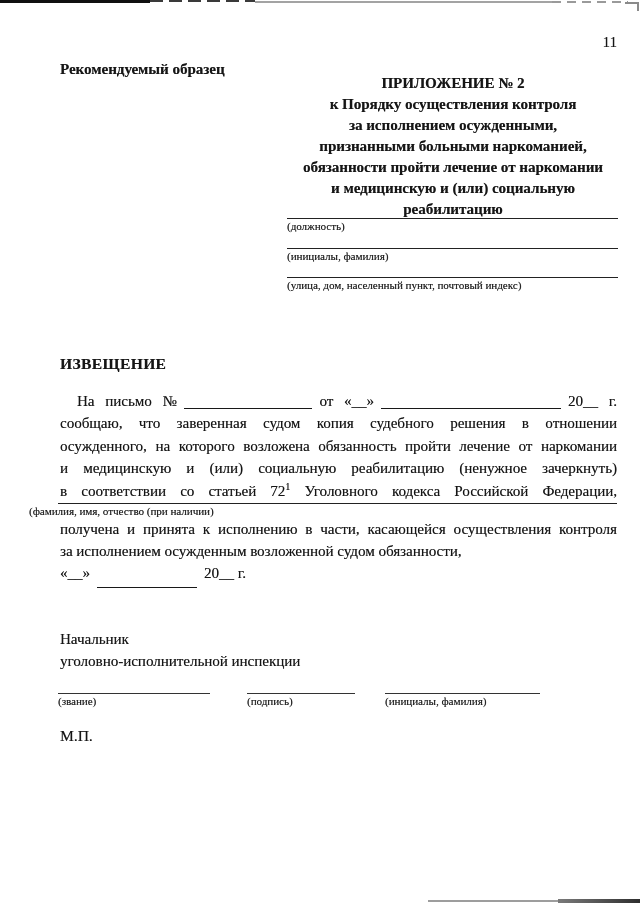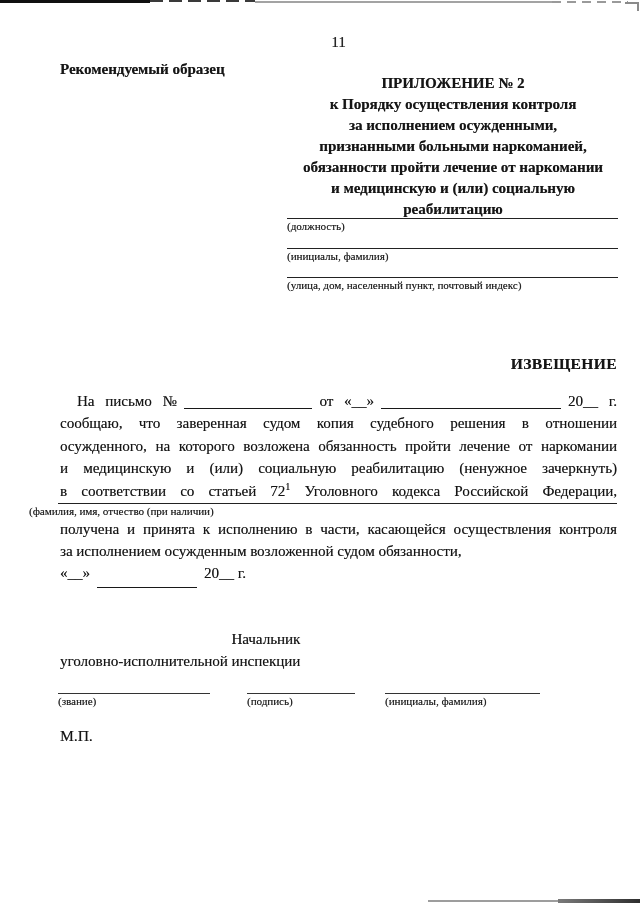--- a/index.html
+++ b/index.html
@@ -14,47 +14,47 @@
       background:repeating-linear-gradient(90deg,#3a3a3a 0 13px,transparent 13px 19px);}
   .t3{position:absolute;top:1px;left:255px;width:300px;height:2px;background:#a3a3a3;}
   .t4{position:absolute;top:1px;left:552px;width:76px;height:2px;
       background:repeating-linear-gradient(90deg,#9a9a9a 0 9px,transparent 9px 15px);}
   .t5{position:absolute;top:2px;right:1px;width:12px;height:7px;
       border-top:2px solid #8a8a8a;border-right:2px solid #8a8a8a;}
   .b1{position:absolute;top:900px;left:428px;width:130px;height:2px;background:#9d9d9d;}
   .b2{position:absolute;top:899px;left:558px;width:82px;height:4px;
       background:linear-gradient(90deg,#7a7a7a,#2e2e2e);}
   
-  .page-number{position:absolute;top:34px;left:60px;width:557px;text-align:center;font-size:15px;}
+  .page-number{position:absolute;top:34px;left:60px;width:557px;text-align:right;font-size:15px;}
   .sample-label{position:absolute;top:61px;left:60px;font-size:15px;font-weight:bold;}
   .appendix{position:absolute;top:73px;left:288px;width:330px;text-align:center;
             font-size:15px;font-weight:bold;line-height:21px;}
   
   .address-fields{position:absolute;top:204px;left:287px;width:331px;}
   .field{height:29.5px;}
   .blank-line{height:14px;border-bottom:1.6px solid #222;}
   .caption{font-size:11px;line-height:14px;color:#1a1a1a;}
   
-  .notice-title{position:absolute;top:355px;left:60px;width:557px;text-align:right;
+  .notice-title{position:absolute;top:355px;left:60px;width:557px;text-align:left;
                 font-size:15.5px;font-weight:bold;letter-spacing:.4px;}
   .body-text{position:absolute;top:390px;left:60px;width:557px;font-size:15px;line-height:22.4px;}
   .line{min-height:22.4px;}
   .line.just{text-align:justify;text-align-last:justify;}
   .first-line{display:flex;align-items:baseline;word-spacing:7px;}
   .indent{width:17px;flex:none;}
   .blank{height:0;border-bottom:1.4px solid #181818;transform:translateY(3px);}
   .first-line .g1{flex-grow:1;margin:0 7px;}
   .first-line .g2{flex-grow:1.4;margin:0 7px;}
   .fio{height:15.6px;}
   .fio-line{height:1px;border-bottom:1.7px solid #222;margin-left:-2px;width:calc(100% + 2px);}
   .fio-caption{transform:translateX(-31px);}
   .date-line{display:flex;align-items:flex-end;}
   .date-blank{width:100px;flex:none;margin:0 7px;}
   
-  .official{position:absolute;top:629px;left:60px;font-size:15px;line-height:21.5px;text-align:right;}
+  .official{position:absolute;top:629px;left:60px;font-size:15px;line-height:21.5px;}
   .sig-row{position:absolute;top:679px;left:58px;display:flex;}
   .sig-col1{width:152px;}
   .sig-col2{width:108px;margin-left:37px;}
   .sig-col3{width:155px;margin-left:30px;}
   .sig-line{height:14px;border-bottom:1.6px solid #333;}
   .stamp{position:absolute;top:727px;left:60px;font-size:15.5px;}
   sup{font-size:10px;line-height:0;}
 </style>
 </head>
 <body>

